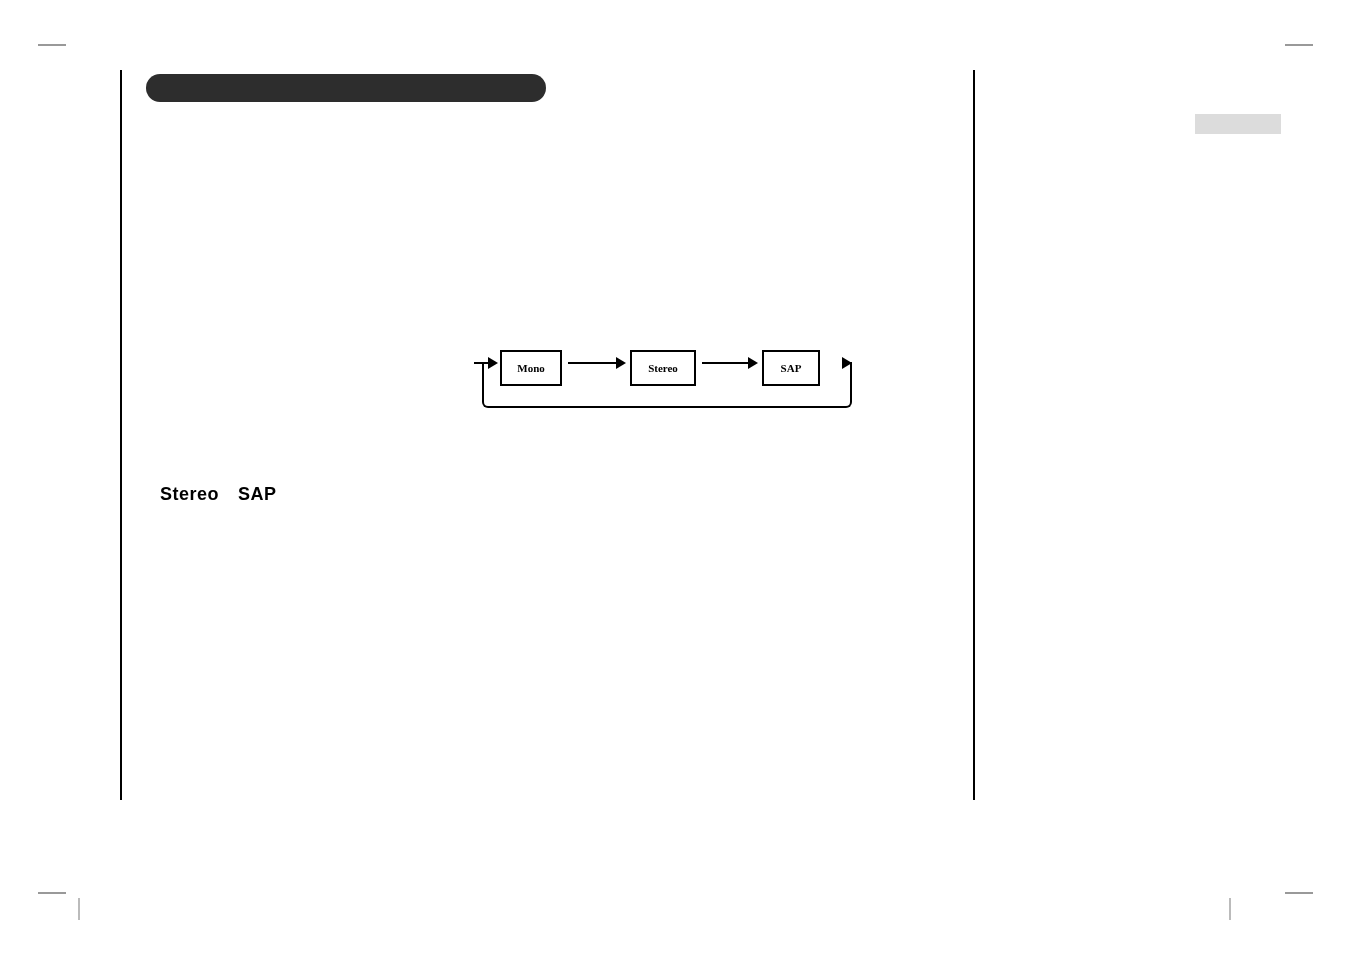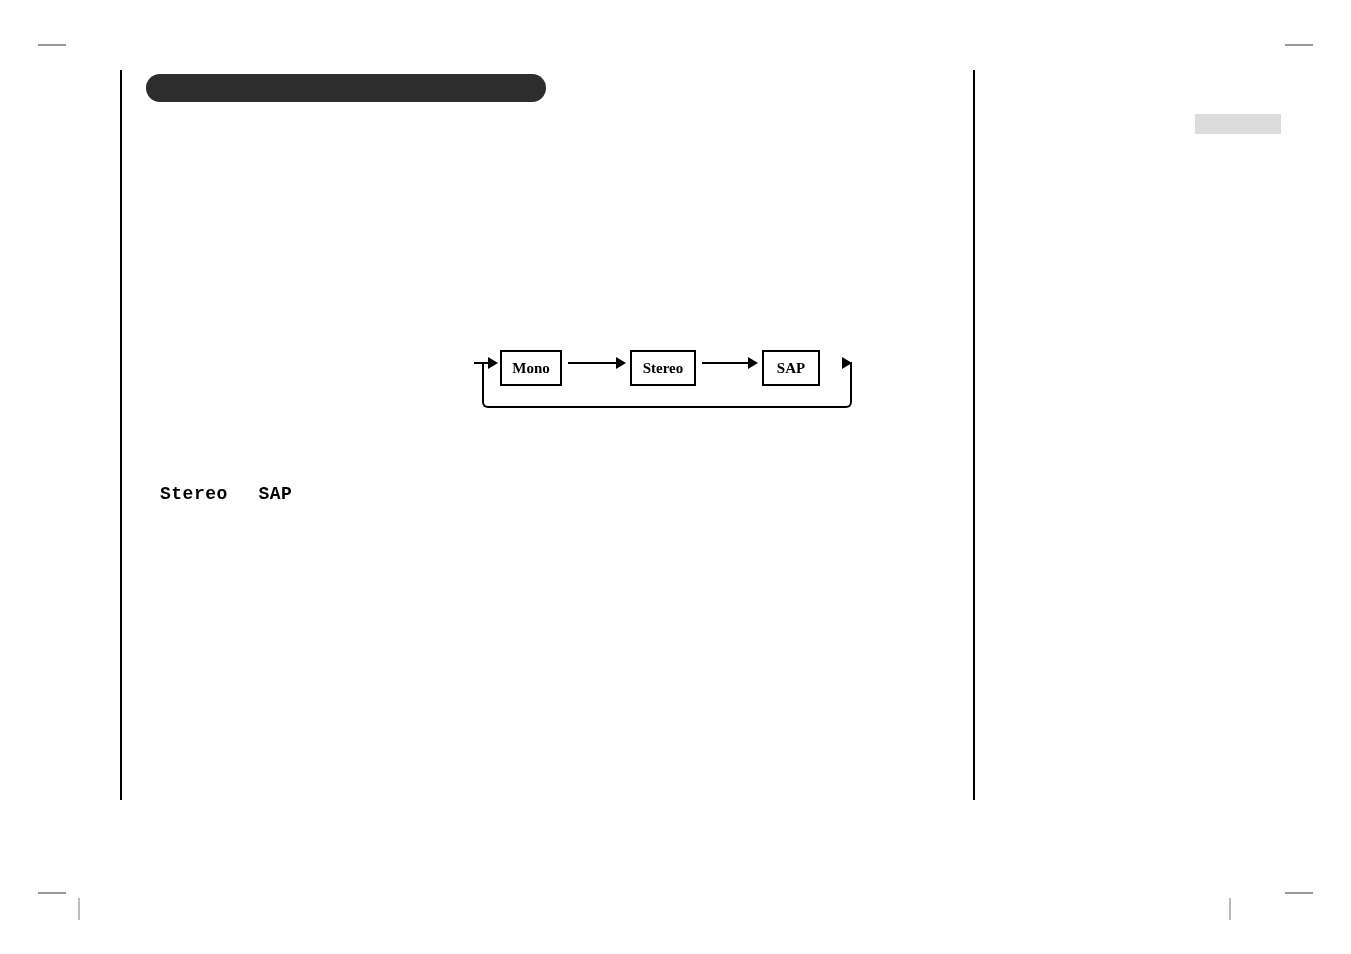--- a/index.html
+++ b/index.html
@@ -92,21 +92,21 @@
     border-radius: 0 0 6px 6px;
   }
   .node {
     position: absolute;
     top: -12px;
     height: 24px;
     border: 2px solid #000;
     background: #fff;
     font-family: "Times New Roman", serif;
     font-weight: bold;
-    font-size: 15px;
+    font-size: 11px;
     display: flex;
     align-items: center;
     justify-content: center;
     padding: 16px 10px;
   }
   .node.n1 { left: 18px;  width: 62px; }
   .node.n2 { left: 148px; width: 66px; }
   .node.n3 { left: 280px; width: 58px; }
 
   .arrow {
@@ -130,21 +130,21 @@
   .arrow.a0 { left: -8px;  top: 0px; width: 22px; } 
   .arrow.a1 { left: 86px;  top: 0px; width: 56px; }
   .arrow.a2 { left: 220px; top: 0px; width: 54px; }
   .arrow.a3 { left: 344px; top: 0px; width: 24px; } 
 
   
   .labels-free {
     position: absolute;
     top: 484px;
     left: 160px;
-    font-family: Liberation Mono, monospace;
+    font-family: Liberation Sans, sans-serif;
     font-weight: bold;
     font-size: 18px;
     letter-spacing: 0.5px;
     text-align: center;
   }
   .labels-free .gap {
     display: inline-block;
     width: 8px;
   }
 </style>

